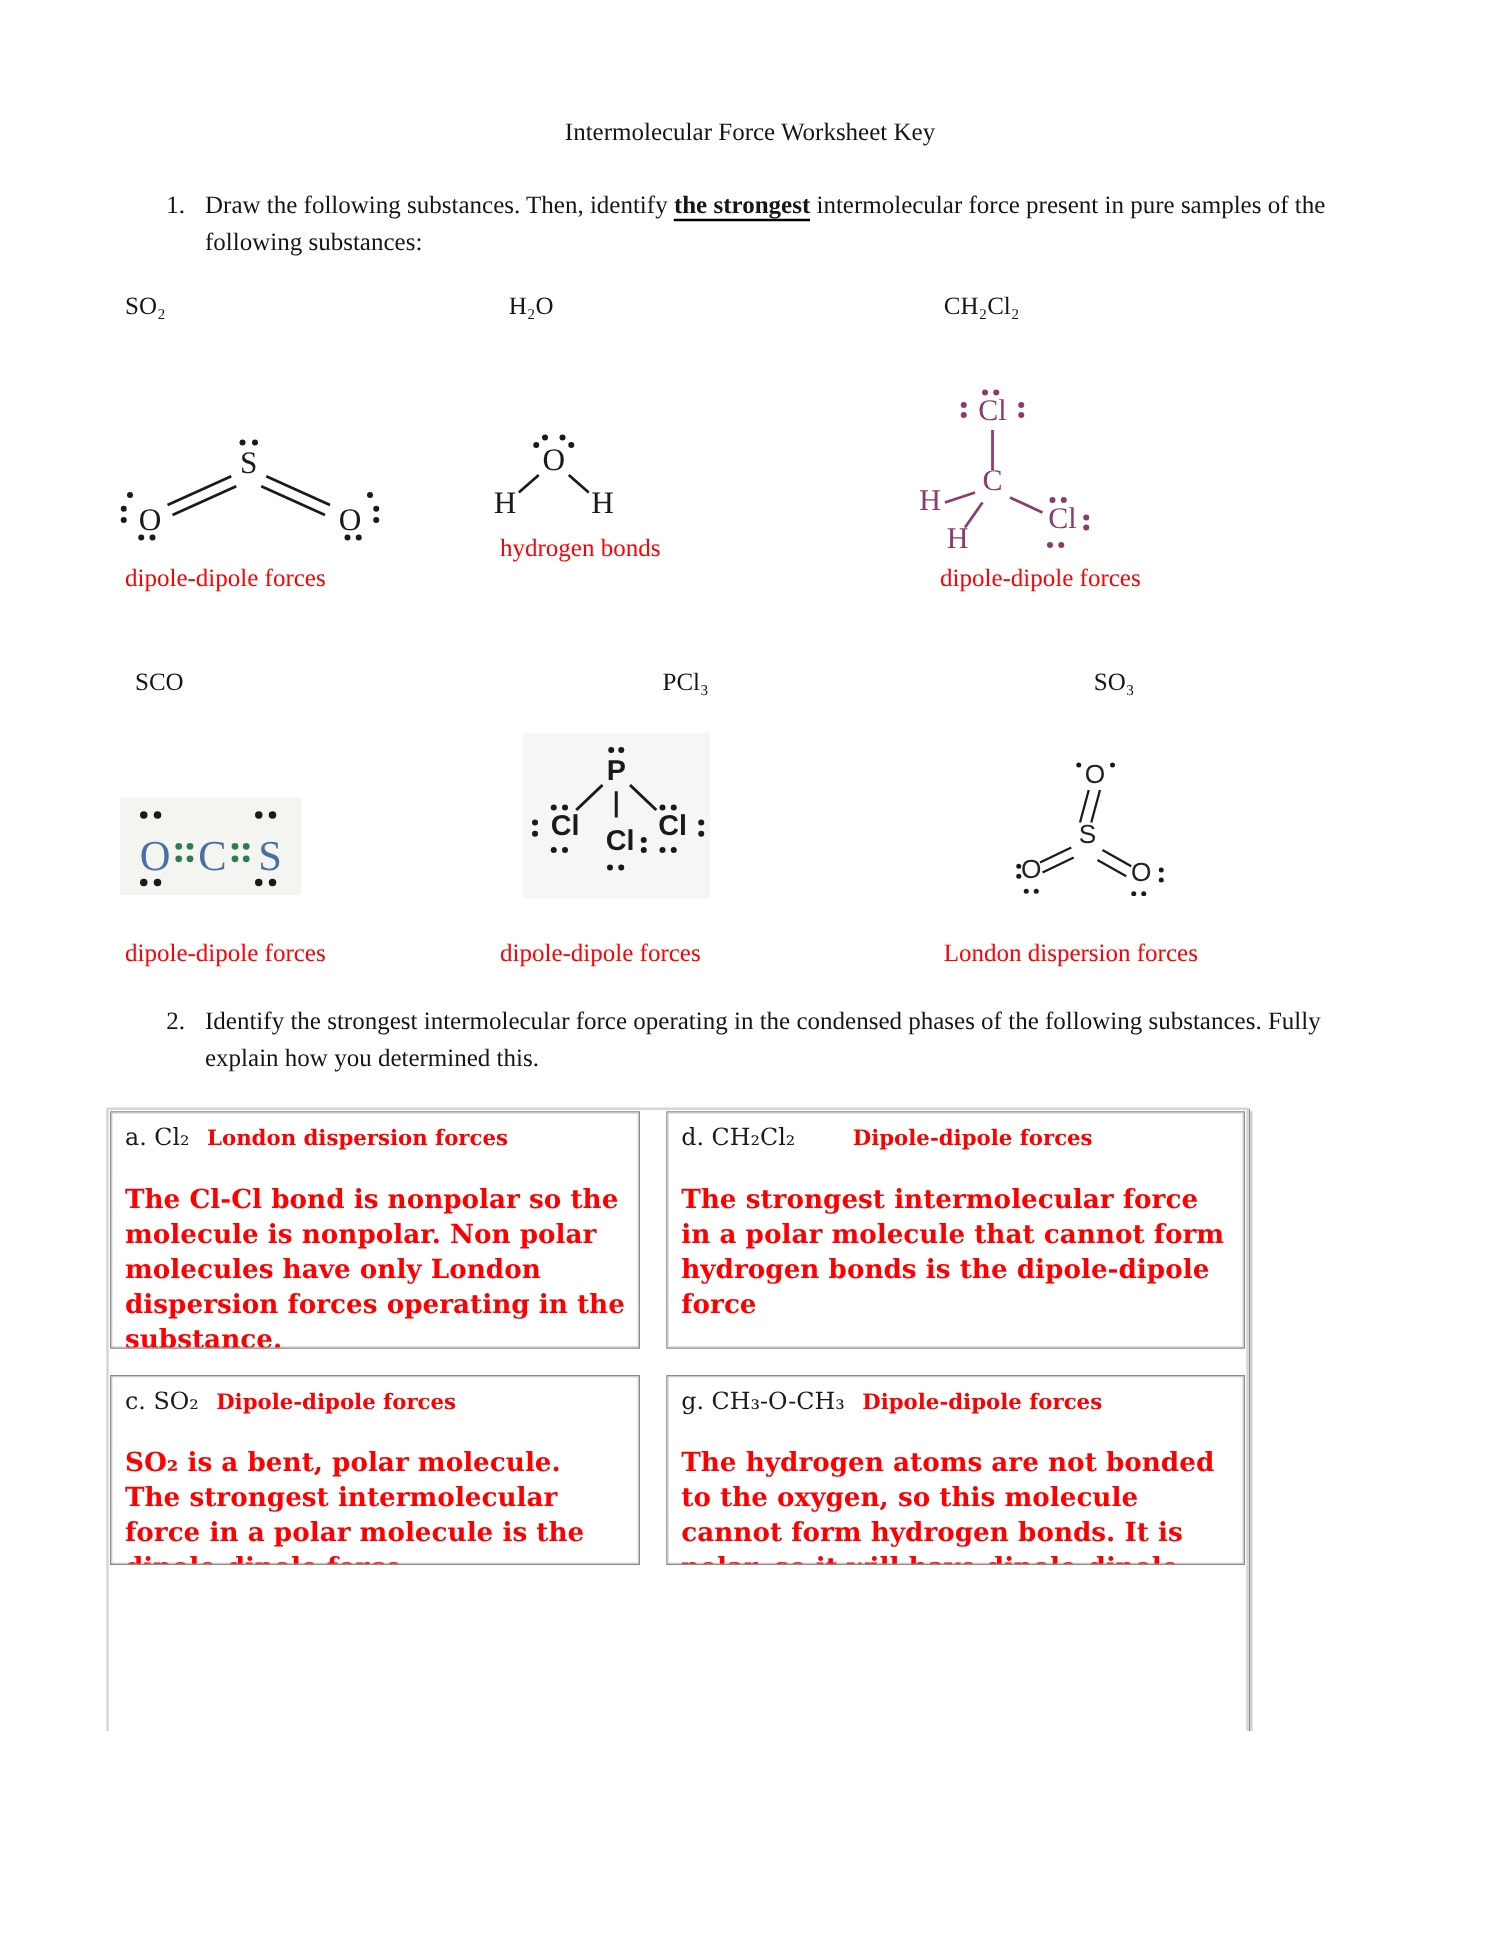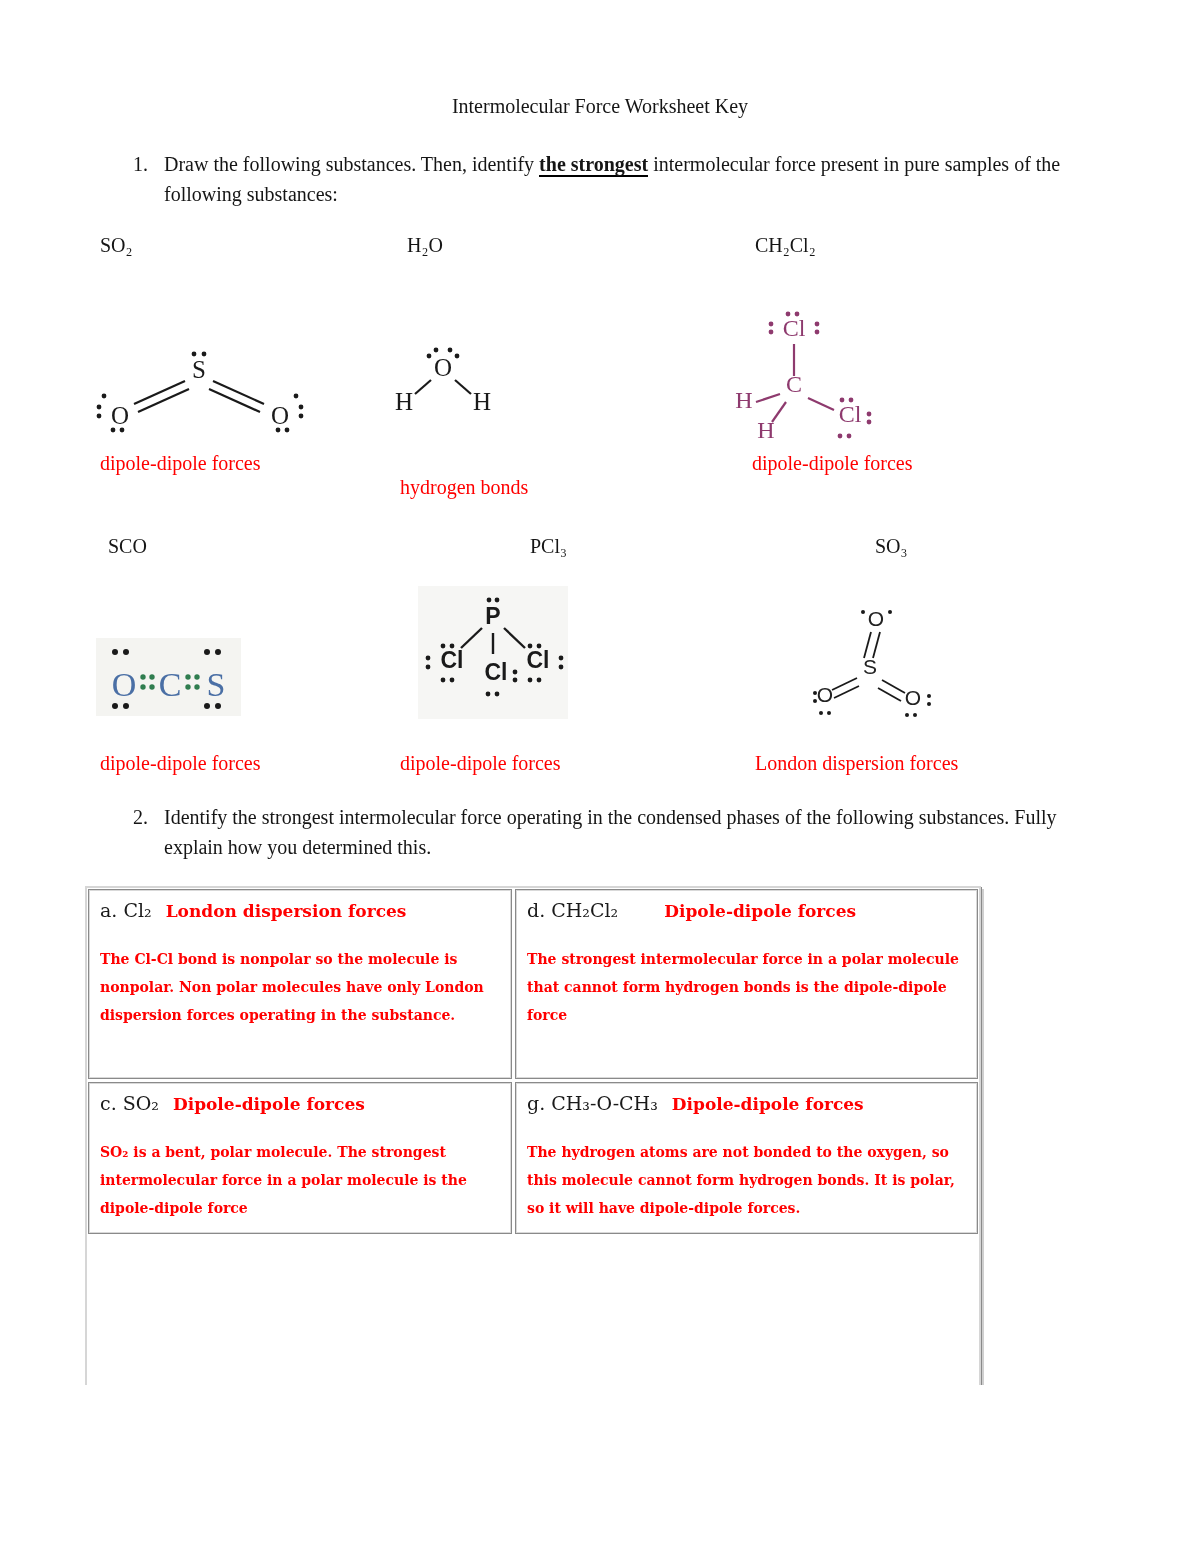--- a/index.html
+++ b/index.html
@@ -27,31 +27,31 @@
   .sco .bonddot{fill:#2f7d4f;}
   .pcl3 text{font-family:"Liberation Sans","DejaVu Sans",sans-serif;font-weight:bold;font-size:23px;}
   .pcl3 line{stroke-width:2.4;}
   .so3 text{font-family:"Liberation Sans","DejaVu Sans",sans-serif;font-size:21px;fill:#222;}
   .so3 line{stroke-width:1.8;}
   .so3 circle{r:2;}
   .imgbg{fill:#f4f4f1;}
   
   .ws-table{position:absolute;left:85px;top:886px;display:grid;
             grid-template-columns:424px 463px;grid-template-rows:190px 152px 175px;
-            gap:3px;border:2px solid #d6d6d6;box-shadow:1px 1px 0 #8a8a8a,3px 3px 0 #cfcfcf;
+            gap:21px;border:2px solid #d6d6d6;box-shadow:1px 1px 0 #8a8a8a,3px 3px 0 #cfcfcf;
             background:#fff;padding:1px;}
   .cell{border:1px solid #8a8a8a;box-shadow:inset 1px 1px 0 #d9d9d9, inset -1px -1px 0 #d9d9d9;
         padding:9px 11px;overflow:hidden;background:#fff;}
   .cell-label{font-family:"DejaVu Serif",serif;font-size:19px;color:#1a1a1a;}
   .cell-answer{font-family:"DejaVu Serif",serif;font-weight:bold;font-size:17px;
                color:#ff0000;margin-left:10px;}
   .gap-b{margin-left:85px;}
   .gap-d{margin-left:42px;}
   .cell-body{margin-top:24px;font-family:"DejaVu Serif",serif;font-weight:bold;
-             font-size:14px;line-height:28px;color:#ff0000;}
+             font-size:21px;line-height:28px;color:#ff0000;}
 </style>
 </head>
 <body>
 
 <div class="page">
 
   <div class="title">Intermolecular Force Worksheet Key</div>
 
   <div class="question q1">
     <span class="q-num">1.</span>
@@ -114,21 +114,21 @@
     <circle cx="114" cy="142" r="2.4"></circle>
       <circle cx="123" cy="142" r="2.4"></circle>
     <text x="68" y="42">Cl</text>
     <text x="68" y="98">C</text>
     <text x="18" y="114">H</text>
     <text x="40" y="144">H</text>
     <text x="124" y="128">Cl</text>
   </svg>
 
   <div class="ans" style="left:100px;top:452px">dipole-dipole forces</div>
-  <div class="ans" style="left:400px;top:476px">hydrogen bonds</div>
+  <div class="ans" style="left:400px;top:428px">hydrogen bonds</div>
   <div class="ans" style="left:752px;top:452px">dipole-dipole forces</div>
 
   <div class="formula" style="left:108px;top:535px">SCO</div>
   <div class="formula" style="left:530px;top:535px">PCl₃</div>
   <div class="formula" style="left:875px;top:535px">SO₃</div>
 
   <svg class="mol sco" style="left:96px;top:638px" width="145" height="78" viewBox="0 0 145 78">
     <rect class="imgbg" x="0" y="0" width="145" height="78"></rect>
     <circle cx="19" cy="14" r="3"></circle>
       <circle cx="30" cy="14" r="3"></circle>

